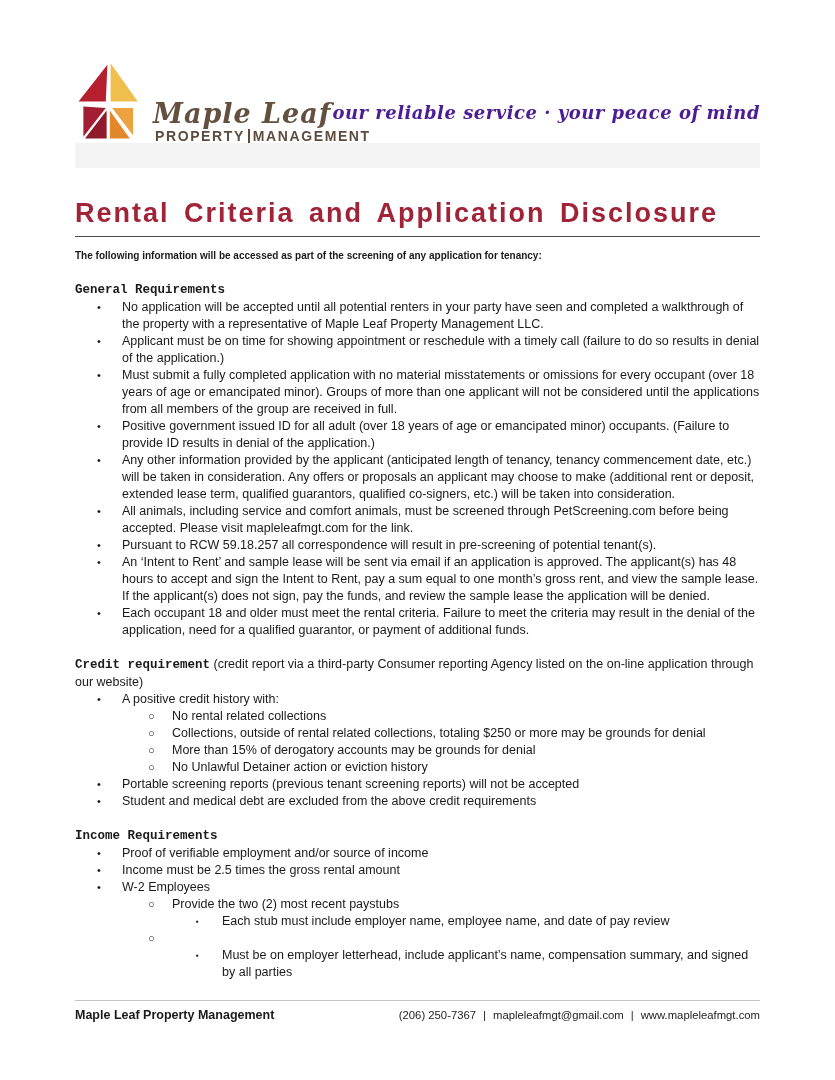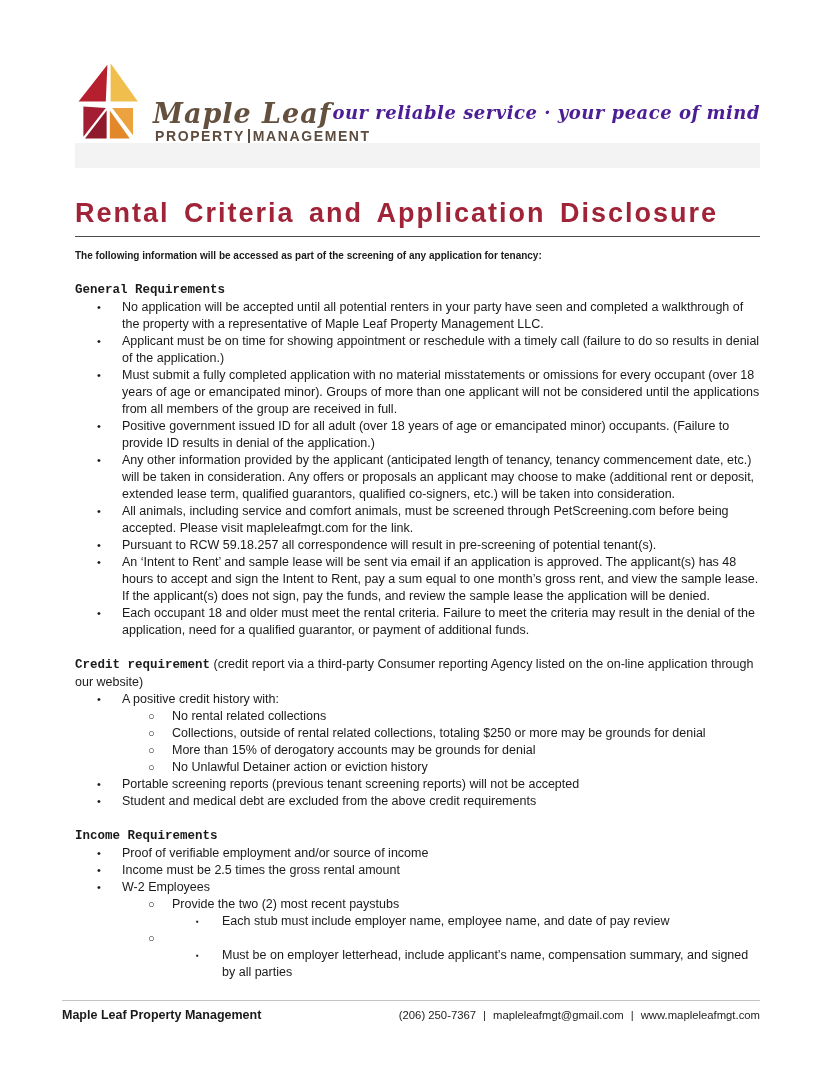--- a/index.html
+++ b/index.html
@@ -52,21 +52,21 @@
   .intro { margin-top:10px; font-weight:bold; font-size:10px; line-height:17px; }
   .sec-heading { margin-top:17px; font-size:12.5px; line-height:17px; }
   .sec-heading .sec-heading-bold { font-weight:bold;font-family:Liberation Mono, monospace; }
   .row { display:flex; font-size:12.5px; line-height:17px; }
   .row .marker { flex:0 0 auto; text-align:left; }
   .row .txt { flex:1 1 auto; }
   .lvl1 { padding-left:22px; } .lvl1 .marker { width:25px; font-size:11px; }
   .lvl2 { padding-left:73px; } .lvl2 .marker { width:24px; font-size:11px; }
   .lvl3 { padding-left:121px; } .lvl3 .marker { width:26px; font-size:8px; }
   
-  .footer { position:absolute; left:62px; right:75px; top:1000px; }
+  .footer { position:absolute; left:75px; right:75px; top:1000px; }
   .footer-rule { border:none; border-top:1px solid #c4c4c4; }
   .footer-row { display:flex; justify-content:space-between; align-items:baseline; margin-top:7px; }
   .footer-left { font-weight:bold; font-size:12.5px; }
   .footer-right { font-size:11.3px; color:#222; white-space:nowrap; }
   .footer-right .sep { margin:0 7px; }
 </style>
 </head>
 <body>
 
 <div class="page">

